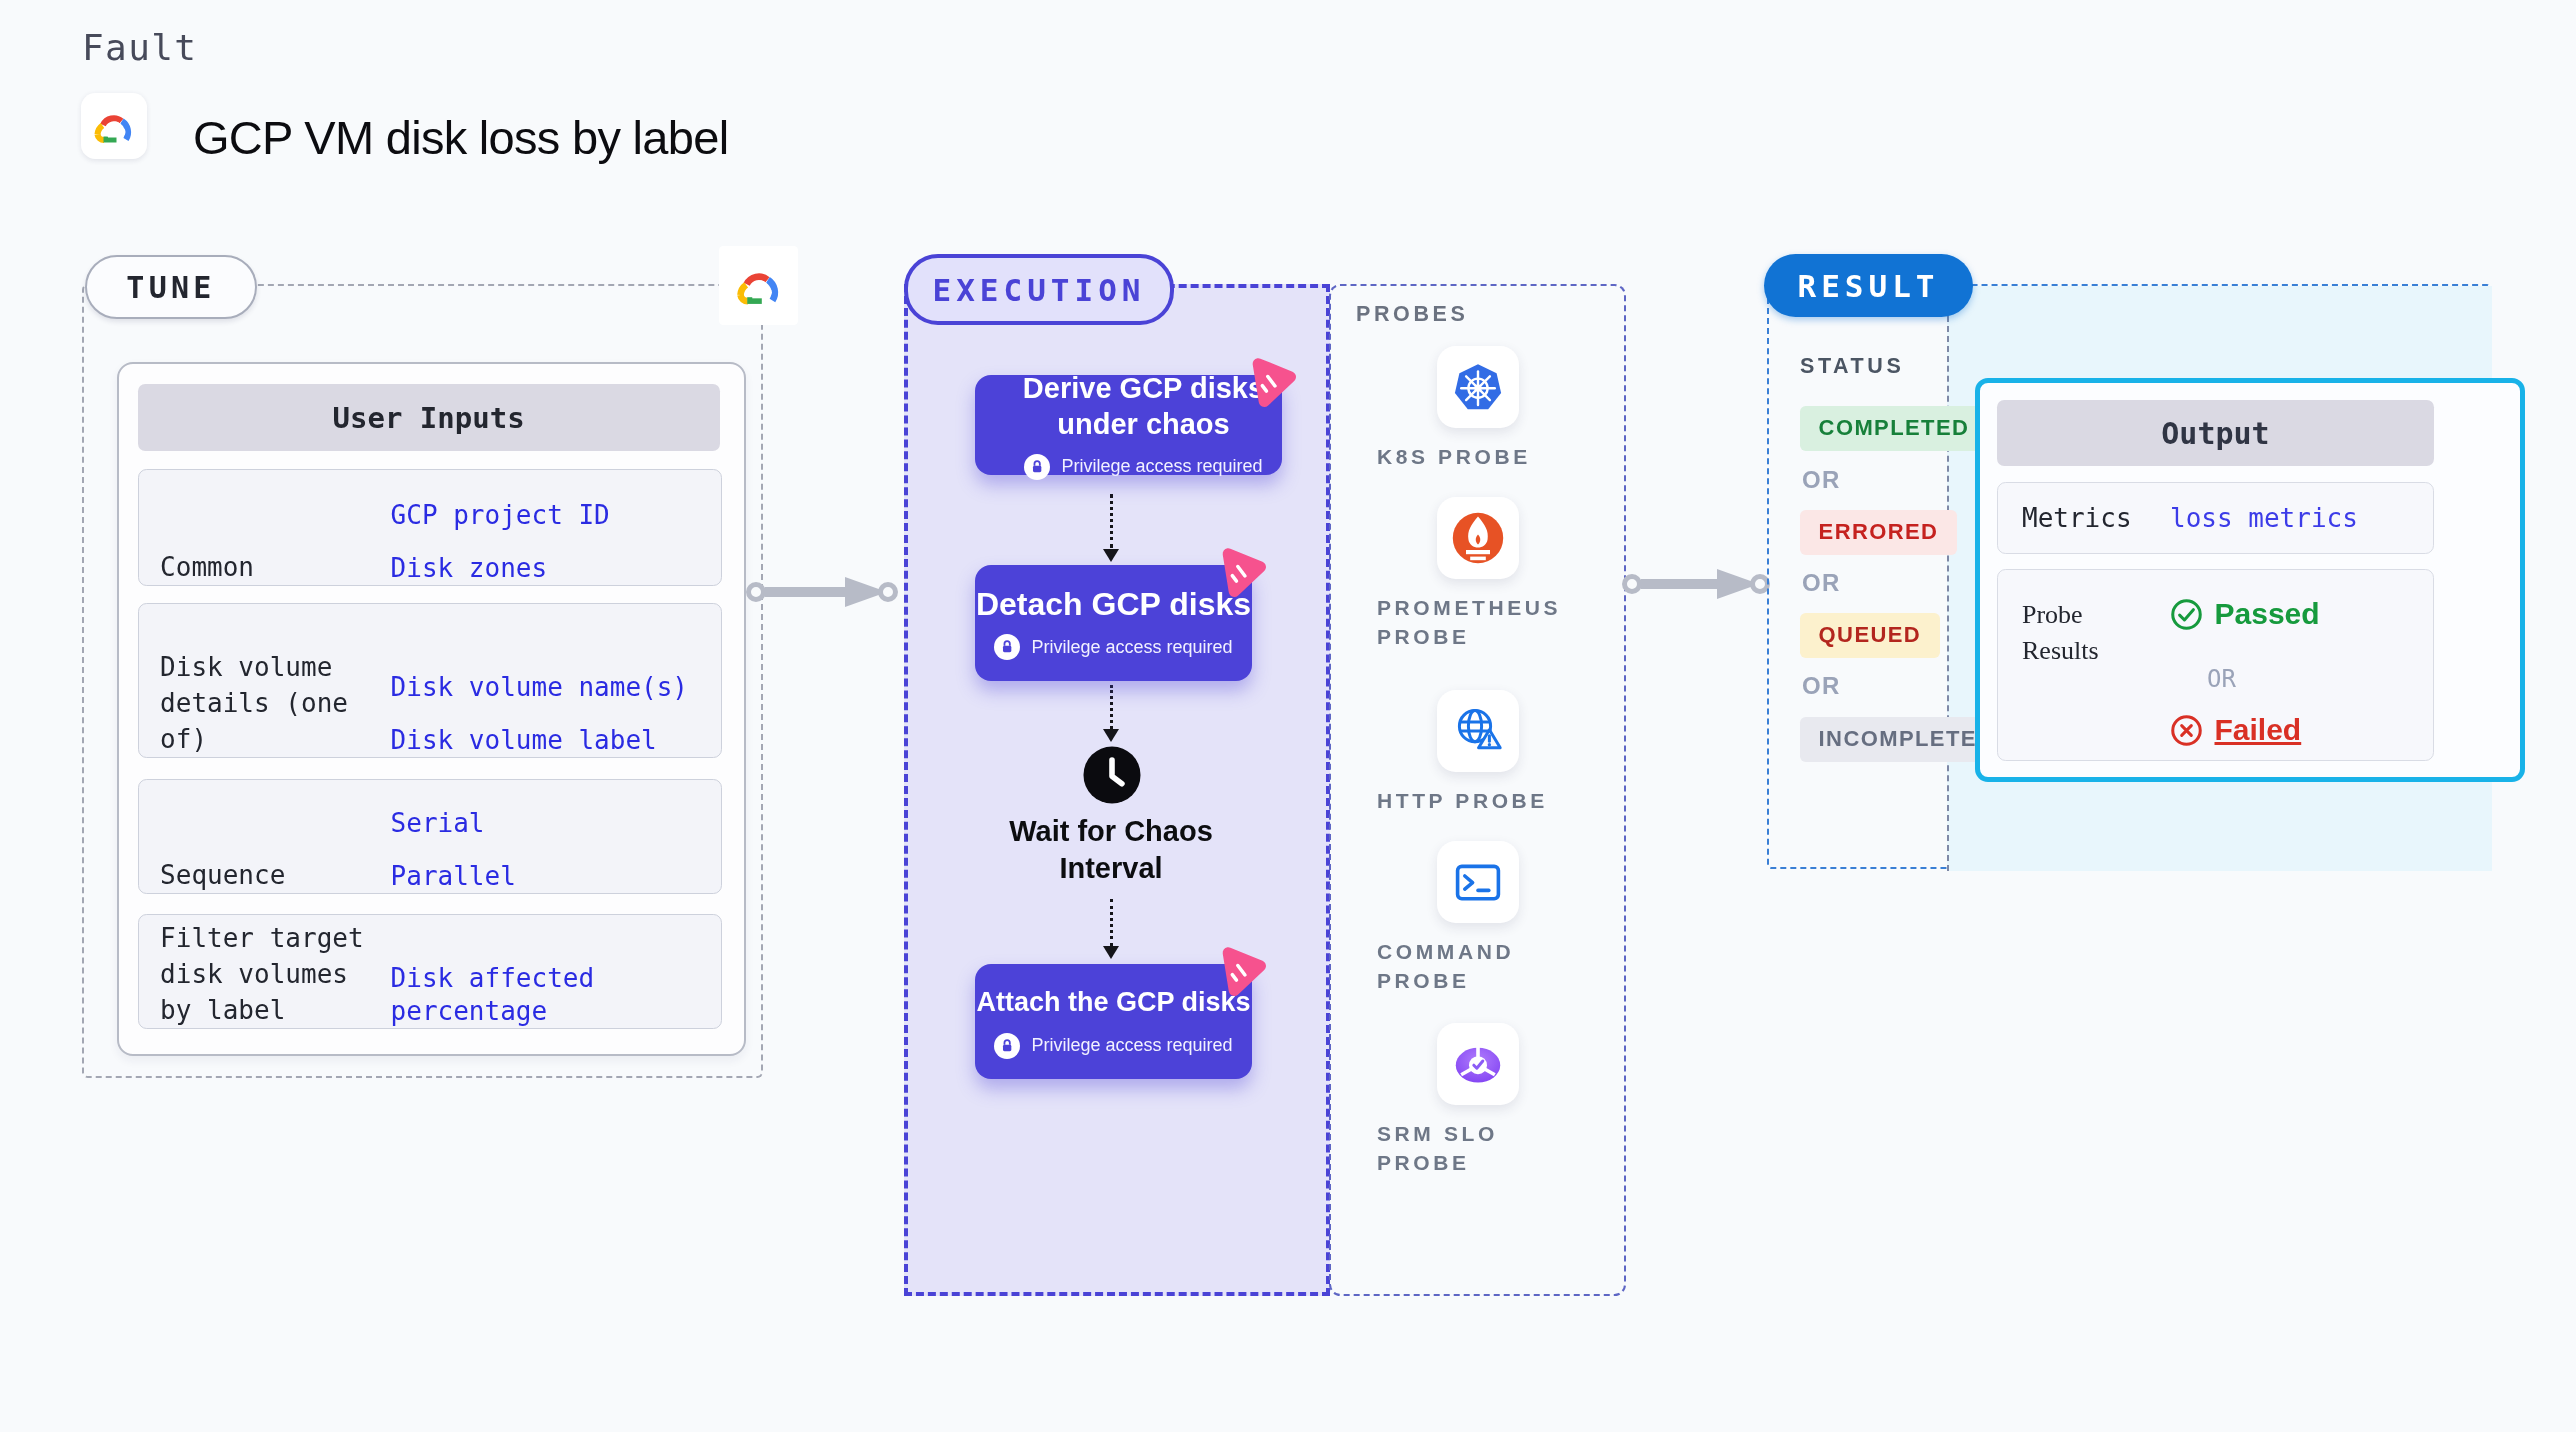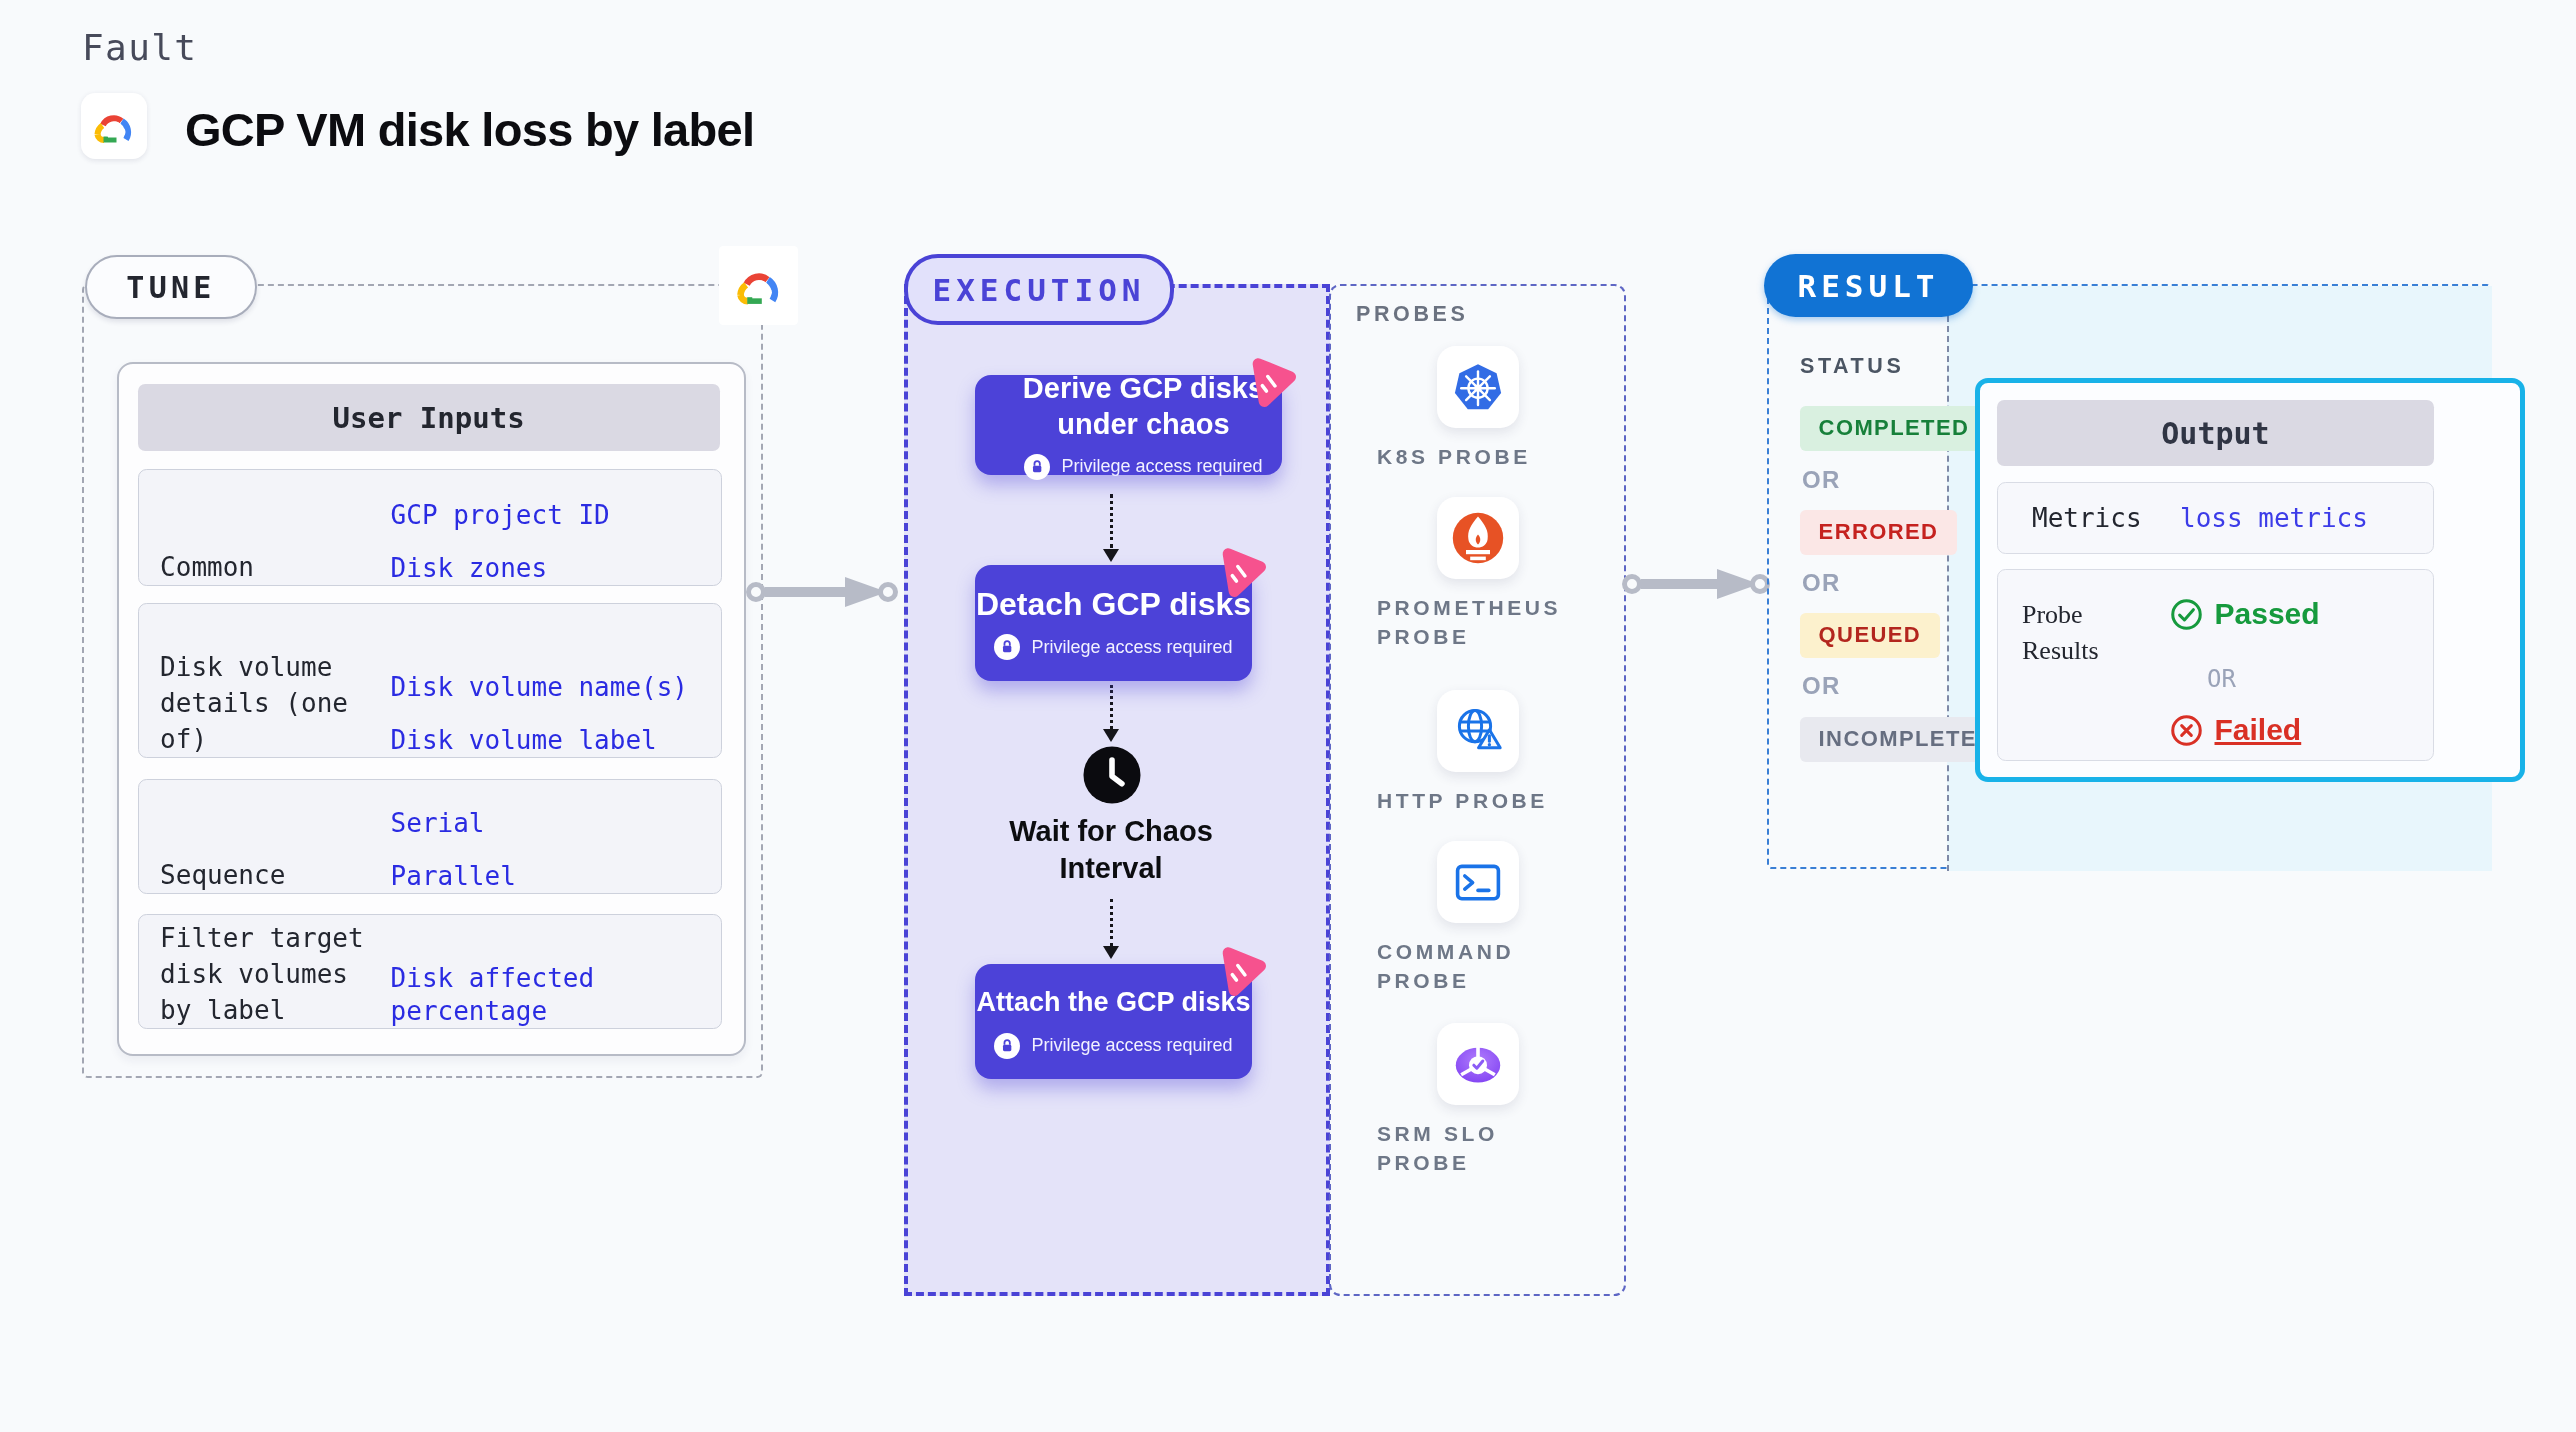--- a/index.html
+++ b/index.html
@@ -4,21 +4,21 @@
 <style>
   html,body{margin:0;padding:0;}
   body{width:2576px;height:1432px;background:#f8fafc;font-family:"Liberation Sans",sans-serif;}
   .page{position:relative;width:2576px;height:1432px;overflow:hidden;background:#f8fafc;}
 
   
   .fault{position:absolute;left:82px;top:27px;font-family:"DejaVu Sans Mono",monospace;
          font-size:36px;letter-spacing:1.4px;color:#474a5a;font-weight:500;}
   .hlogo{position:absolute;left:81px;top:93px;width:66px;height:66px;background:#fff;
          border-radius:14.3px;box-shadow:0 1.4px 5.7px rgba(40,40,80,.10);display:flex;align-items:center;justify-content:center;}
-  .title{position:absolute;left:181px;top:92px;margin:4px;font-size:47px;font-weight:700;color:#0c0c10;line-height:67px;letter-spacing:-0.7px;}
+  .title{position:absolute;left:181px;top:92px;margin:12px;font-size:47px;font-weight:400;color:#0c0c10;line-height:67px;letter-spacing:-0.7px;}
 
   
   .pill{position:absolute;z-index:30;display:flex;align-items:center;justify-content:center;
         font-family:"DejaVu Sans Mono",monospace;font-weight:bold;border-radius:34px;}
   .tune-pill{left:85px;top:255px;width:168px;height:60px;background:#fbfcfe;border:2.9px solid #a8adbb;
              color:#23262f;font-size:30px;letter-spacing:4.3px;box-shadow:0 2.9px 5.7px rgba(50,50,90,.12);}
   .exec-pill{left:904px;top:254px;width:262px;height:63px;background:#e2e1fb;border:4.3px solid #4a43d6;
              color:#4a43d6;font-size:31px;letter-spacing:5px;}
   .result-pill{left:1764px;top:254px;width:209px;height:63px;background:#1173d4;border:none;
              color:#ffffff;font-size:31px;letter-spacing:5px;box-shadow:0 2.9px 7.2px rgba(17,115,212,.35);}
@@ -110,21 +110,21 @@
   .badge-incompleted{top:717px;background:#e8e9ef;color:#666e80;}
   .or-status{position:absolute;left:1802px;font-size:24px;font-weight:600;color:#9aa3b8;letter-spacing:1.4px;}
   .or1{top:466px;} .or2{top:569px;} .or3{top:672px;}
 
   .output-card{position:absolute;left:1975px;top:378px;width:550px;height:404px;background:#fcfdff;
                border:5.7px solid #18b2e8;border-radius:13px;box-sizing:border-box;}
   .out-head{position:absolute;left:17px;top:17px;width:437px;height:66px;background:#dad9e3;border-radius:7.2px;
             display:flex;align-items:center;justify-content:center;font-family:"DejaVu Sans Mono",monospace;
             font-size:30px;font-weight:600;color:#303544;}
   .out-row{position:absolute;left:17px;width:437px;background:#f7f8fc;border:1.4px solid #d9dce5;border-radius:8.6px;box-sizing:border-box;}
-  .metrics-row{top:99px;height:72px;display:flex;align-items:center;padding-left:10px;}
+  .metrics-row{top:99px;height:72px;display:flex;align-items:center;}
   .metrics-label{padding-left:24px;width:148px;font-family:"DejaVu Sans Mono",monospace;font-size:26px;color:#23262f;}
   .metrics-value{font-family:"DejaVu Sans Mono",monospace;font-size:26px;color:#3c3ce8;}
   .probe-row{top:186px;height:192px;}
   .probe-res-label{position:absolute;left:24px;top:27px;width:143px;font-family:Liberation Serif, serif;
                    font-size:26px;line-height:36px;color:#23262f;}
   .res-line{position:absolute;display:flex;align-items:center;gap:11.5px;}
   .passed-line{left:172px;top:27px;} .failed-line{left:172px;top:143px;}
   .passed-text{font-size:30px;font-weight:bold;color:#169a3d;}
   .failed-text{font-size:30px;font-weight:bold;color:#d93025;text-decoration:underline;}
   .or-output{position:absolute;left:209px;top:95px;font-family:"DejaVu Sans Mono",monospace;

